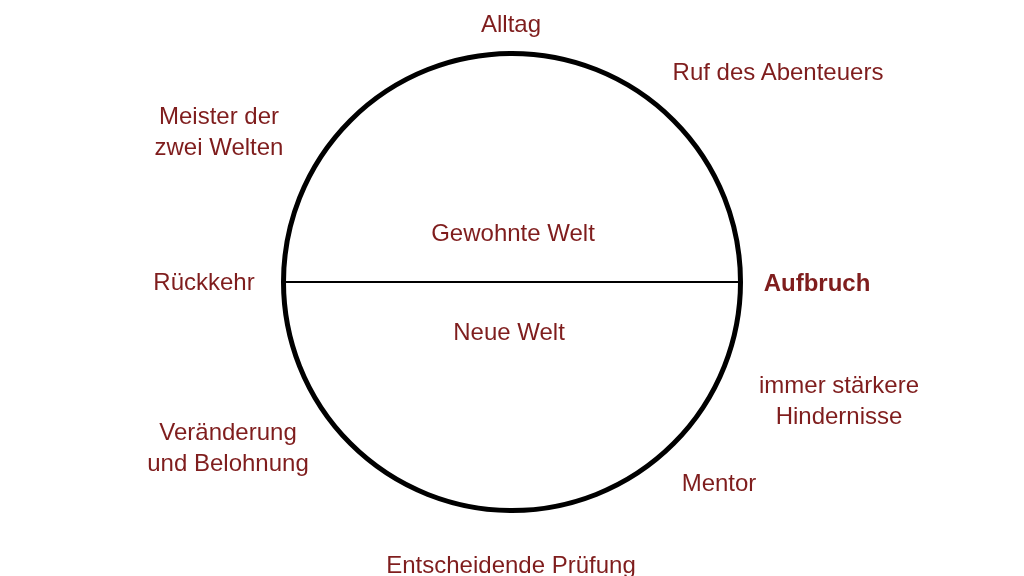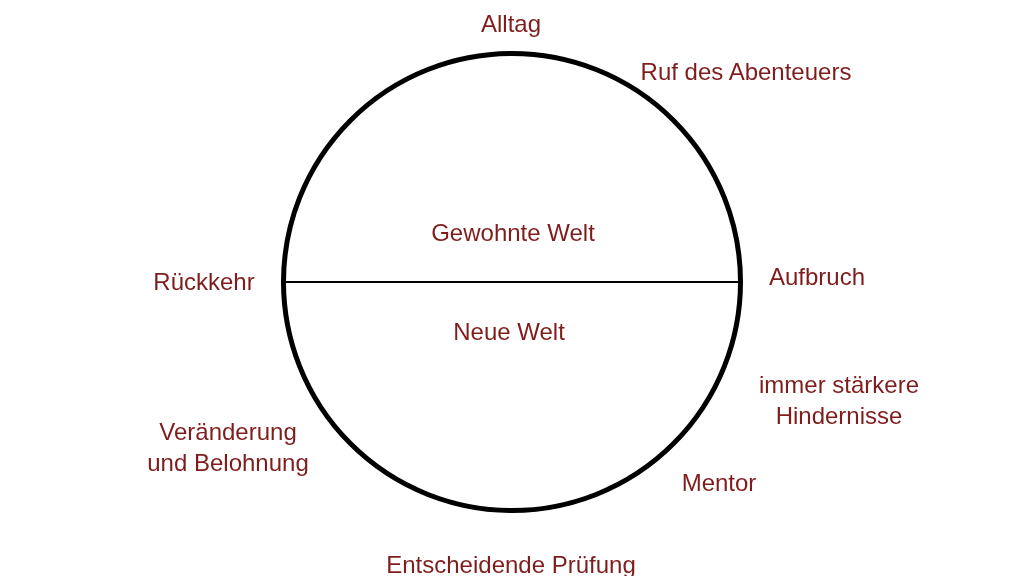--- a/index.html
+++ b/index.html
@@ -39,23 +39,23 @@
       position: absolute;
       transform: translate(-50%, -50%);
       font-size: 24px;
       line-height: 31px;
       white-space: pre-line;
       text-align: center;
       color: #7f1d1d;
     }
     
     .pos-top          { left: 511px; top: 23px;  }
-    .pos-top-right    { left: 746px; top: 71px;  }
+    .pos-top-right    { left: 778px; top: 71px;  }
     .pos-right-upper  { left: 870px; top: 163px; }
-    .pos-right        { left: 817px; top: 276px; }
+    .pos-right        { left: 817px; top: 282px; font-weight: bold; }
     .pos-right-lower  { left: 839px; top: 400px; }
     .pos-bottom-right { left: 719px; top: 482px; }
     .pos-bottom       { left: 511px; top: 544px; margin-top: 20px; }
     .pos-bottom-left  { left: 228px; top: 447px; }
     .pos-left         { left: 204px; top: 281px; }
     .pos-top-left     { left: 219px; top: 131px; }
     
     .pos-inner-top    { left: 513px; top: 232px; }
     .pos-inner-bottom { left: 509px; top: 331px; }
   </style>
@@ -73,14 +73,16 @@
   <div class="label pos-top">Alltag</div>
   <div class="label pos-top-right">Ruf des Abenteuers</div>
   <div class="label pos-right">Aufbruch</div>
   <div class="label pos-right-lower">immer stärkere
 Hindernisse</div>
   <div class="label pos-bottom-right">Mentor</div>
   <div class="label pos-bottom">Entscheidende Prüfung</div>
   <div class="label pos-bottom-left">Veränderung
 und Belohnung</div>
   <div class="label pos-left">Rückkehr</div>
+  <div class="label pos-top-left">Meister der
+zwei Welten</div>
 
 </div>
 
 </body></html>

